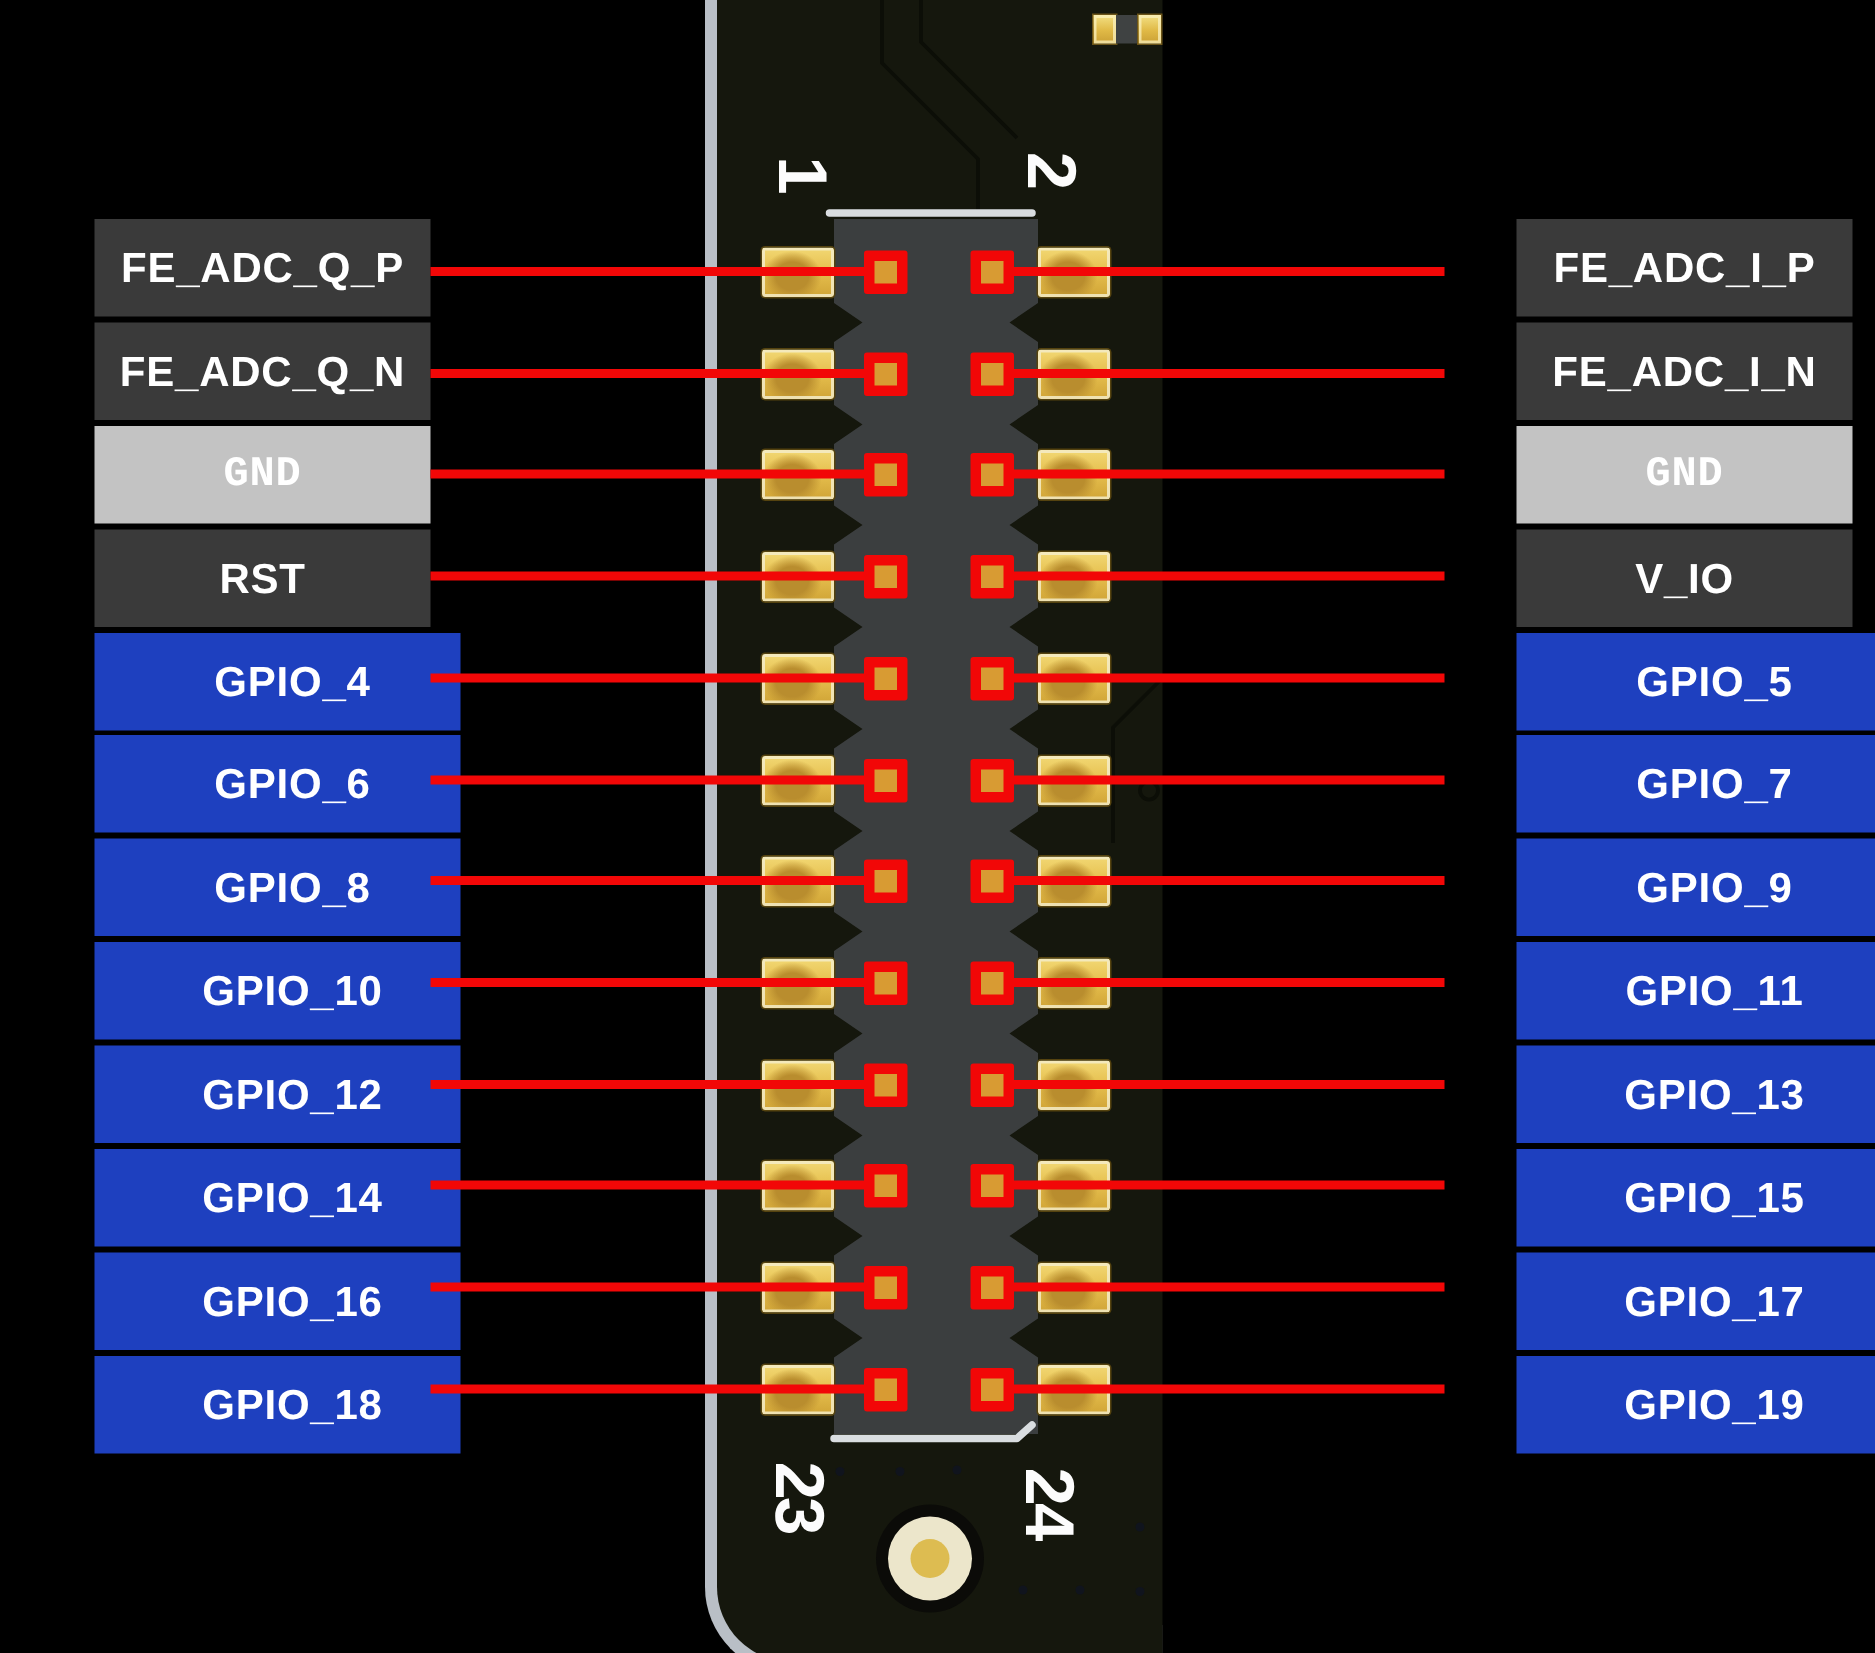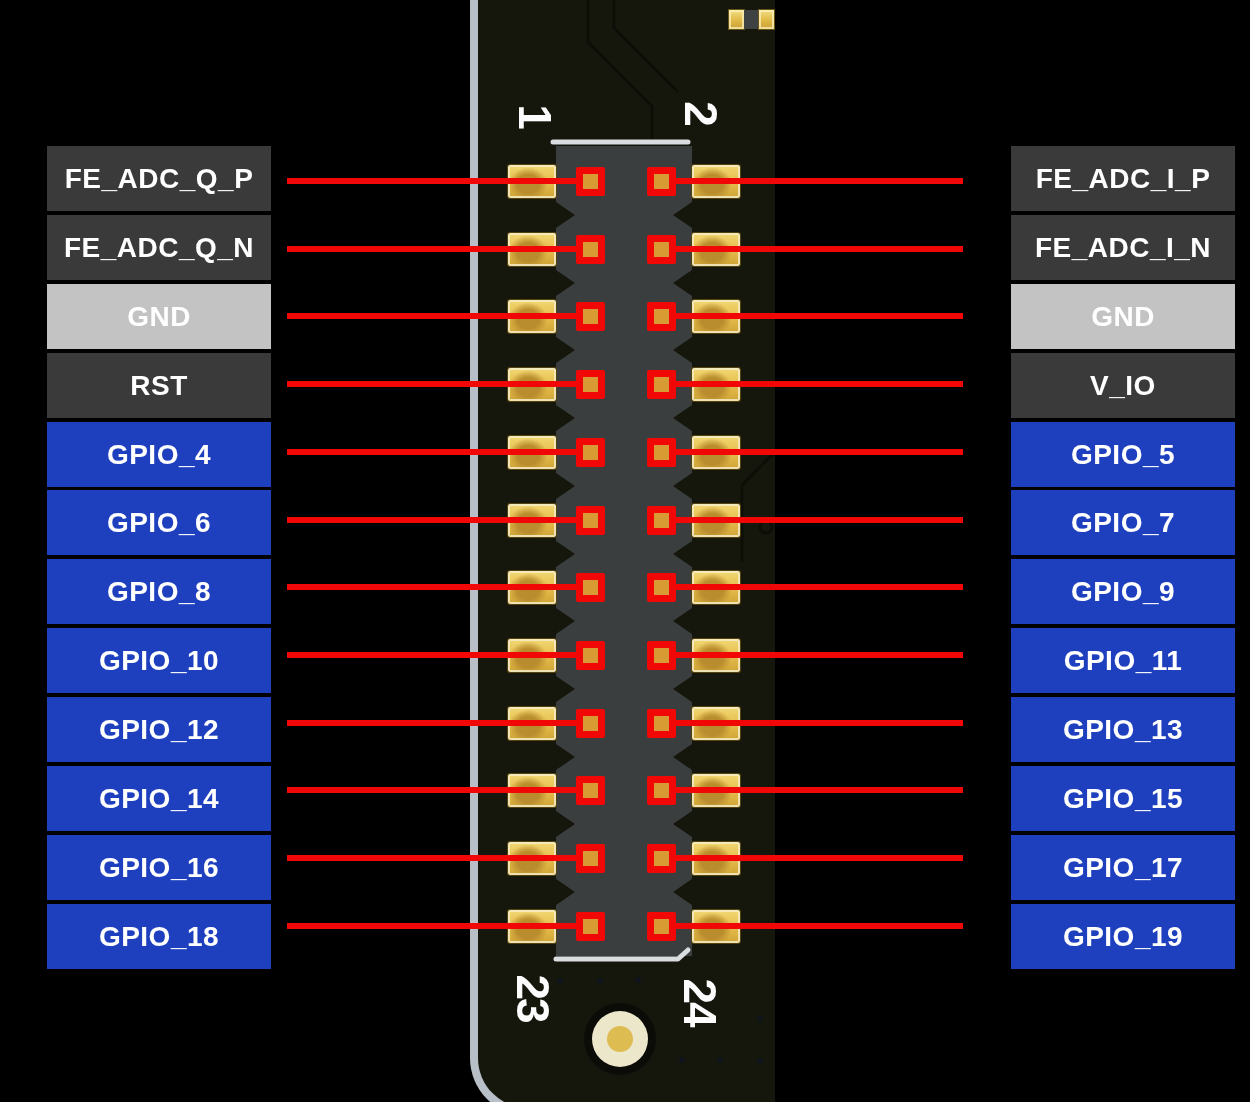--- a/index.html
+++ b/index.html
@@ -24,25 +24,25 @@
     background:linear-gradient(180deg,#f3e084 0%,#e0b946 55%,#caa035 100%);
     box-shadow:inset 0 0 0 2px rgba(250,240,190,.75), 0 0 0 1px #6b5418;
   }
   .component .cbody{width:15px;height:19px;background:#3f4242;}
   
   .row .lbl{
     position:absolute;width:224px;height:65px;top:calc(var(--ly) - 32.5px);
     line-height:65px;text-align:center;font-size:28px;font-weight:700;
     letter-spacing:.5px;color:#fff;
   }
-  .row .lbl.left{left:47px;}
+  .row .lbl.left{left:63px;}
   .row .lbl.right{left:1011px;}
   .type-signal{background:var(--c-signal-box,#3a3a3a);color:#fff;}
-  .type-ground{background:var(--c-ground-box,#c3c3c3);color:#151515;}
-  .type-gpio{background:var(--c-gpio-box,#1e40bf);color:#fff;}
+  .type-ground{background:var(--c-ground-box,#c3c3c3);color:#151515;font-family:Liberation Mono, monospace;}
+  .type-gpio{background:var(--c-gpio-box,#1e40bf);color:#fff;padding-left:20px;}
   .row .pad{
     position:absolute;width:48px;height:33px;top:calc(var(--py) - 16.5px);z-index:1;
     background:
       radial-gradient(60% 75% at 42% 58%, #b98d2e 0 38%, rgba(185,141,46,0) 68%),
       linear-gradient(180deg,#f2d874 0%,#e6bf4e 48%,#d0a436 100%);
     box-shadow:inset 0 0 0 2px rgba(245,236,200,.85), 0 0 0 1px #55430f;
     border-radius:2px;
   }
   .row .pad.left{left:508px;}
   .row .pad.right{left:692px;}

